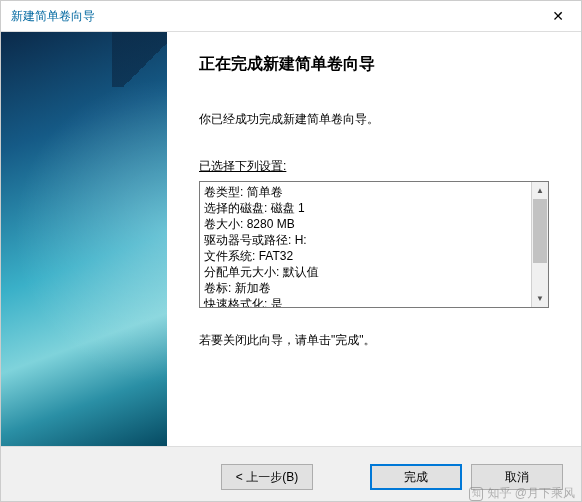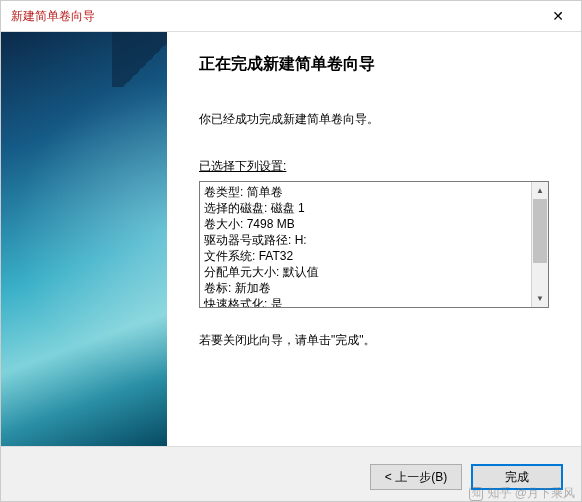--- a/index.html
+++ b/index.html
@@ -13,21 +13,21 @@
     overflow: hidden;
     border: 1px solid #ccc;
   }
   .titlebar {
     height: 30px;
     display: flex;
     align-items: center;
     padding: 0 0 0 10px;
     background: #fff;
   }
-  .titlebar .title { flex: 1; color: #b91c1c; }
+  .titlebar .title { flex: 1; color: #0369a1; }
   .close-btn {
     width: 46px;
     height: 30px;
     display: flex;
     align-items: center;
     justify-content: center;
     font-size: 14px;
     color: #000;
   }
   .body-area {
@@ -128,20 +128,21 @@
     display: inline-flex;
     align-items: center;
     justify-content: center;
     font-size: 12px;
     color: #000;
     cursor: default;
   }
   .btn.primary {
     border: 2px solid #0078d7;
     background: #e1e1e1;
+    margin-left: 48px;
   }
   .watermark {
     position: absolute;
     right: 6px; bottom: 5px;
     color: rgba(120,120,120,0.55);
     font-size: 12px;
     display: flex;
     align-items: center;
     gap: 4px;
     pointer-events: none;
@@ -169,21 +170,21 @@
 <div class="body-area">
   <div class="side-banner"></div>
   <div class="content">
     <div class="main-title">正在完成新建简单卷向导</div>
     <div class="desc">你已经成功完成新建简单卷向导。</div>
     <div class="label">已选择下列设置:</div>
     <div class="listbox">
       <div class="listbox-inner" id="settings-list">
           <div>卷类型: 简单卷</div>
           <div>选择的磁盘: 磁盘 1</div>
-          <div>卷大小: 7498 MB</div>
+          <div>卷大小: 8280 MB</div>
           <div>驱动器号或路径: H:</div>
           <div>文件系统: FAT32</div>
           <div>分配单元大小: 默认值</div>
           <div>卷标: 新加卷</div>
           <div>快速格式化: 是</div>
         </div>
       <div class="scrollbar">
         <div class="sbtn">▲</div>
         <div class="strack">
           <div class="sthumb"></div>
@@ -191,17 +192,18 @@
         <div class="sbtn">▼</div>
       </div>
     </div>
     <div class="hint">若要关闭此向导，请单击"完成"。</div>
   </div>
 </div>
 
 <div class="footer">
   <div class="btn">&lt; 上一步(B)</div>
   <div class="btn primary">完成</div>
+  <div class="btn">取消</div>
   <div class="watermark">
     <span class="wm-logo">知</span>
     <span>知乎 @月下乘风</span>
   </div>
 </div>
 
 </body></html>

